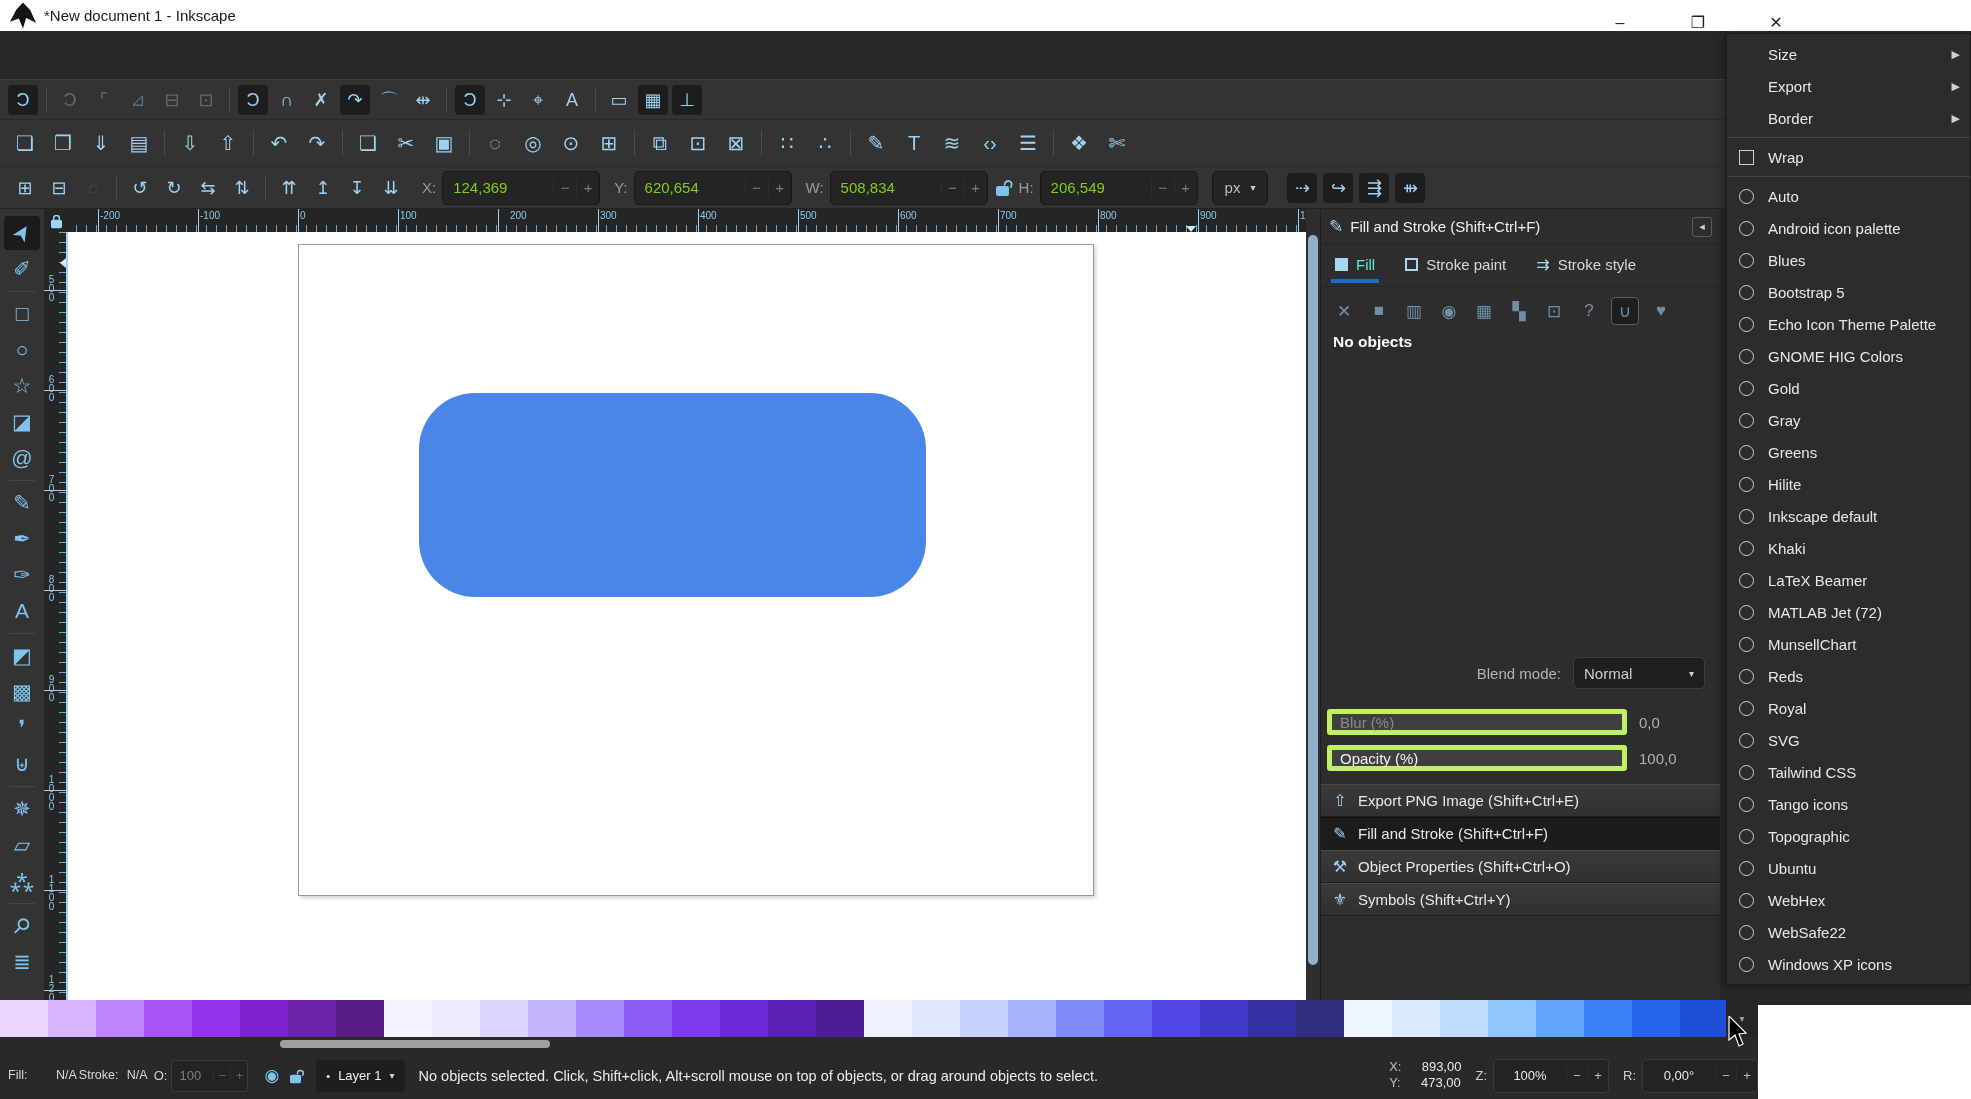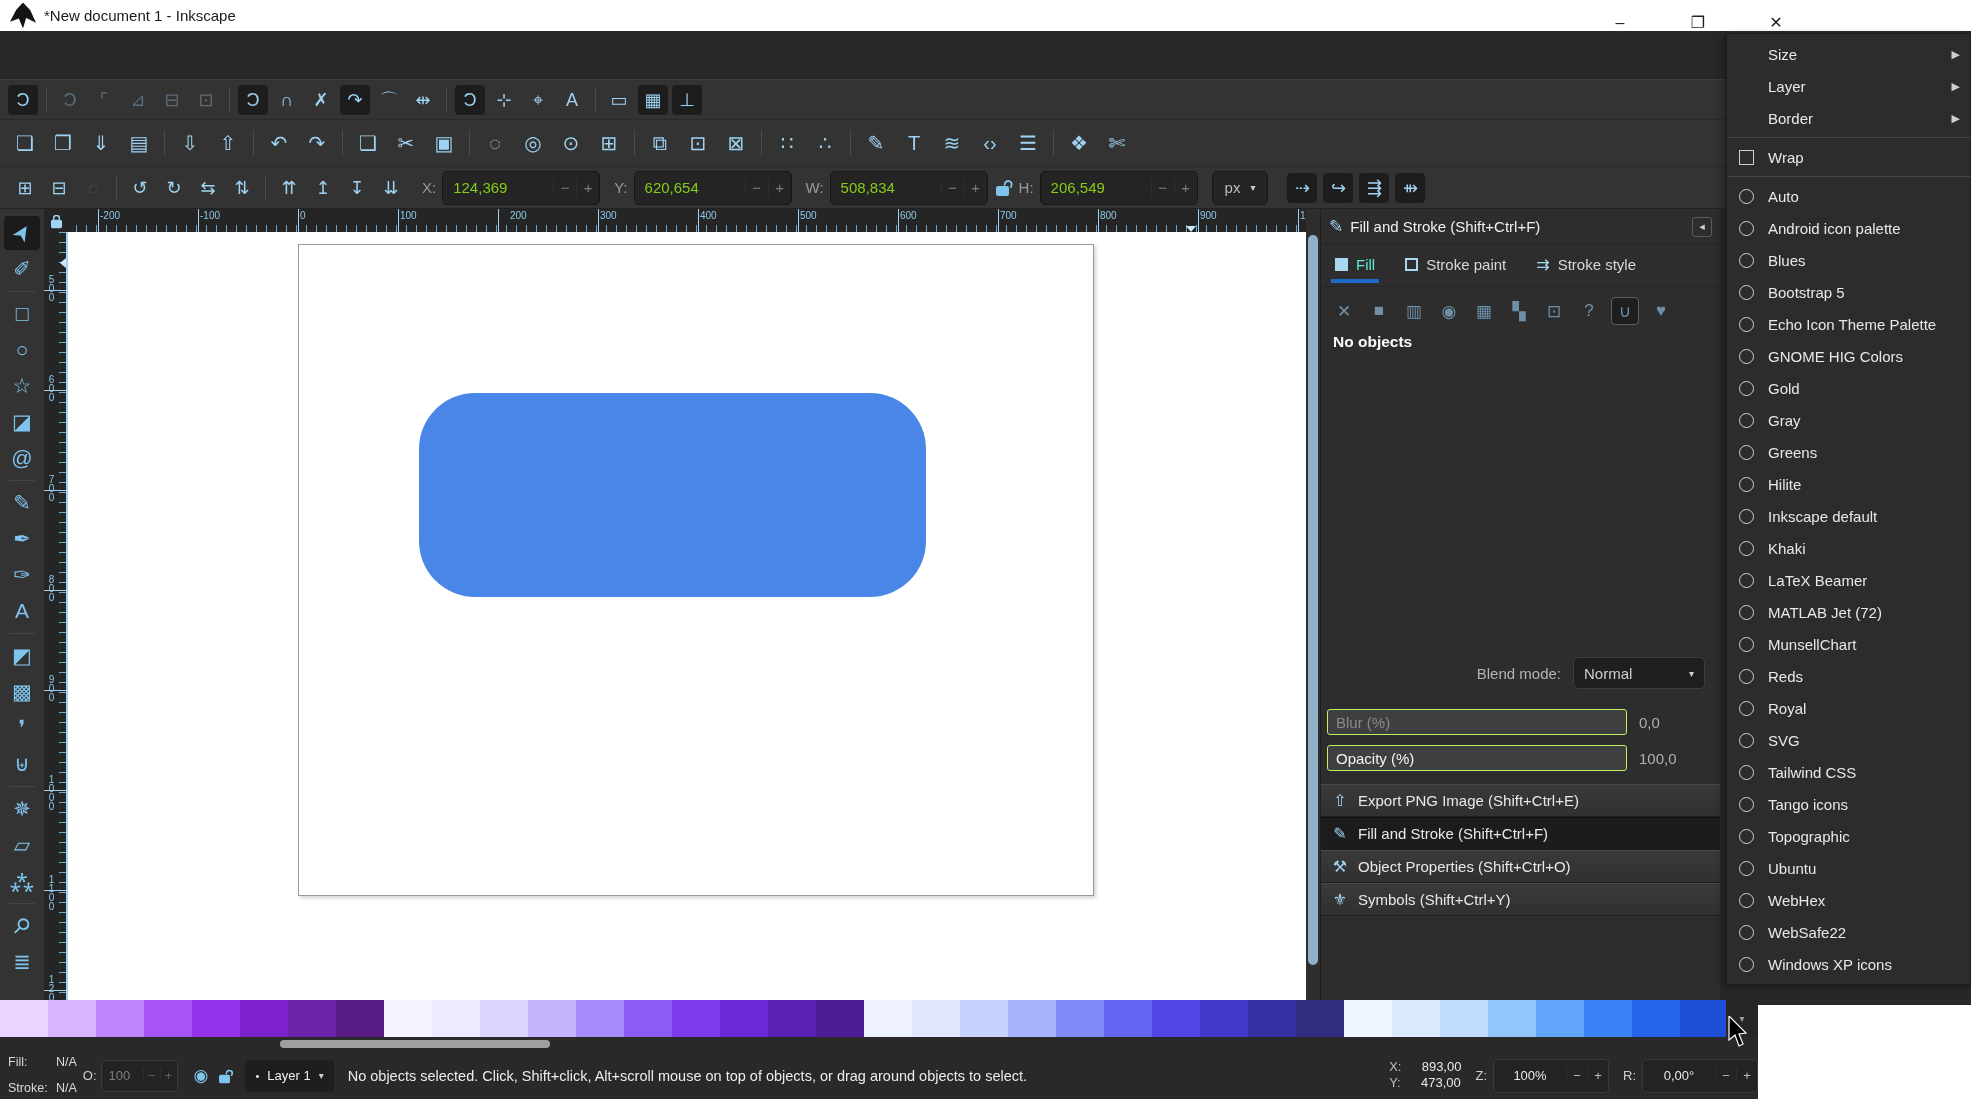--- a/index.html
+++ b/index.html
@@ -101,21 +101,21 @@
   .tabglyph{color:#a8d8f0;font-size:16px;}
   .paintrow{position:absolute;left:10px;top:88px;display:flex;align-items:center;gap:9px;}
   .paintbtn{width:26px;height:26px;display:flex;align-items:center;justify-content:center;color:#6e8fa8;font-size:17px;border-radius:4px;}
   .paintbtn.active{background:#1e1e1e;border:1px solid #5c5c5c;}
   .noobjects{position:absolute;left:12px;top:124px;font-weight:bold;color:#fafafa;font-size:15.5px;}
   .blendrow{position:absolute;left:0;top:446px;width:100%;height:36px;display:flex;align-items:center;}
   .blendlbl{width:240px;text-align:right;color:#b4b4b4;}
   .blenddd{margin-left:12px;width:132px;height:32px;background:#1f1f1f;border:1px solid #3c3c3c;border-radius:5px;
            display:flex;align-items:center;padding:0 10px;box-sizing:border-box;color:#cfcfcf;justify-content:space-between;}
   .sliderrow{position:absolute;left:6px;width:388px;height:30px;display:flex;align-items:center;}
-  .slidertrack{flex:0 0 300px;height:26px;background:#3f3f3f;border:1px solid #bef264;border-radius:3px;display:flex;align-items:center;padding-left:8px;box-sizing:border-box;}
+  .slidertrack{flex:0 0 300px;height:26px;background:#3f3f3f;border:5px solid #bef264;border-radius:3px;display:flex;align-items:center;padding-left:8px;box-sizing:border-box;}
   .sliderval{flex:1;text-align:left;padding-left:12px;color:#b0b0b0;}
   .lblmuted{color:#8a8a8a;} .lbllit{color:#f2f2f2;}
   .dock{position:absolute;left:0;top:575px;width:100%;}
   .dockrow{height:33px;display:flex;align-items:center;gap:9px;padding-left:10px;box-sizing:border-box;
            background:linear-gradient(#3a3a3a,#303030);border-top:1px solid #474747;border-bottom:1px solid #1f1f1f;color:#e8e8e8;}
   .dockrow.active{background:#1c1c1c;border-top:1px solid #111;}
   .dockicon{color:#9ed2f2;font-size:16px;width:18px;text-align:center;}
 
   
   .ctxmenu{left:1726px;top:33px;width:245px;background:#2c2c2c;border:1px solid #1c1c1c;box-shadow:-3px 3px 8px rgba(0,0,0,.35);
@@ -129,21 +129,21 @@
   .msep{height:1px;background:#454545;margin:3px 0;}
 
   
   .palette{left:0;top:1000px;width:1758px;height:37px;display:flex;overflow:hidden;background:#262626;}
   .swatch{flex:0 0 48px;height:100%;}
   .palette-endcap{position:absolute;right:0;top:0;width:32px;height:37px;background:#262626;color:#9a9a9a;
                   display:flex;align-items:center;justify-content:center;font-size:10px;}
   .scrollrow{left:0;top:1037px;width:1758px;height:15px;background:#292929;}
   .hthumb{position:absolute;left:280px;top:3px;width:270px;height:8px;background:#9f9f9f;border-radius:4px;}
   .statusbar{left:0;top:1052px;width:1758px;height:47px;background:#292929;display:flex;align-items:center;font-size:13px;box-sizing:border-box;}
-  .fs-block{display:flex;flex-direction:column;justify-content:center;gap:12px;margin-left:8px;line-height:1.1;}
+  .fs-block{display:flex;flex-direction:row;justify-content:center;gap:2px;margin-left:8px;line-height:1.1;}
   .fs-line{display:flex;gap:6px;color:#d8d8d8;font-size:12.5px;}
   .fs-line .k{width:42px;}
   .o-lbl{color:#cfcfcf;margin:0 4px 0 6px;}
   .ospin{display:flex;align-items:center;background:#232323;border:1px solid #3a3a3a;border-radius:4px;height:30px;overflow:hidden;}
   .ospin .v{width:34px;padding-left:7px;color:#7d7d7d;}
   .ospin .c{width:16px;text-align:center;color:#5f5f5f;border-left:1px solid #2e2e2e;}
   .eye{color:#7fc4ea;font-size:17px;margin:0 10px 0 16px;}
   .layerchip{display:flex;align-items:center;gap:8px;background:#1e1e1e;border-radius:4px;height:32px;padding:0 10px;margin-left:14px;color:#f0f0f0;}
   .layerdot{font-size:11px;}
   .chev{font-size:10px;color:#cfcfcf;}
@@ -844,21 +844,21 @@
     <div>
 
         <div class="mi" data-name="menu-size">
           <span class="spacer"></span>
           <span class="milabel">Size</span>
           <span class="arrow" data-name="submenu-arrow-icon">▶</span>
         </div>
 
         <div class="mi" data-name="menu-width">
           <span class="spacer"></span>
-          <span class="milabel">Layer</span>
+          <span class="milabel">Export</span>
           <span class="arrow" data-name="submenu-arrow-icon">▶</span>
         </div>
 
         <div class="mi" data-name="menu-border">
           <span class="spacer"></span>
           <span class="milabel">Border</span>
           <span class="arrow" data-name="submenu-arrow-icon">▶</span>
         </div>
       </div>
     <div class="msep" data-name="menu-separator"></div>

